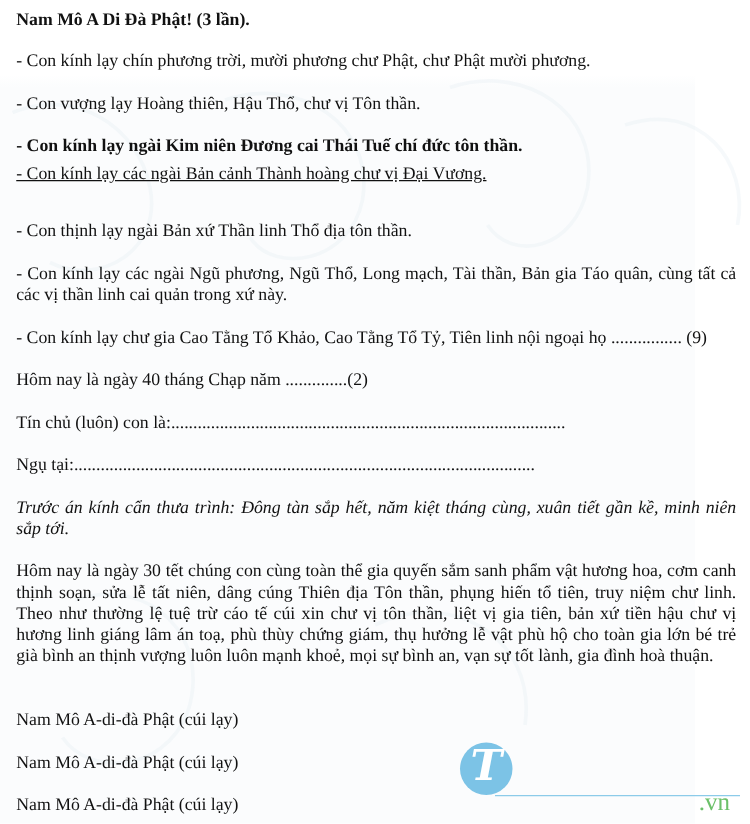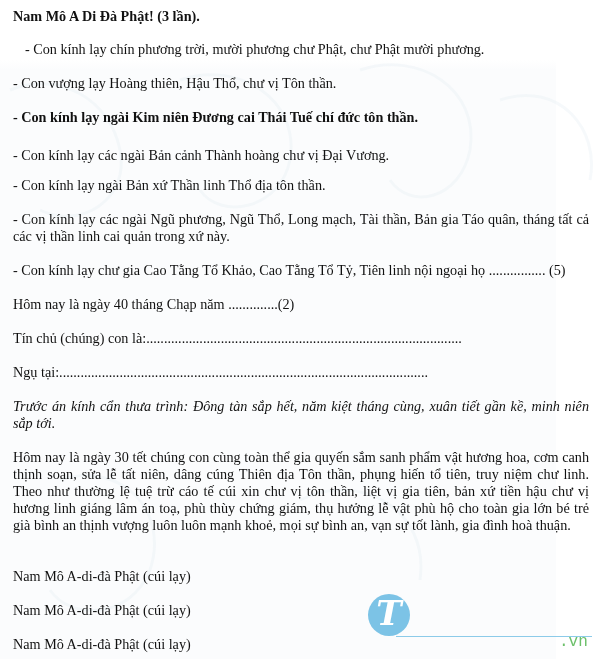--- a/index.html
+++ b/index.html
@@ -83,22 +83,22 @@
     .logo-underline {
       position: absolute;
       left: 30px; top: 46px;
       width: 196px; height: 1px;
       background: #8ccbe9;
     }
     .logo-tld {
       position: absolute;
       left: 193px; top: 42px;
       color: #6cc06a;
-      font-family: Liberation Mono, monospace;
-      font-size: 16px;
+      font-family: Liberation Serif, serif;
+      font-size: 20px;
       line-height: 20px;
     }
   </style>
 </head>
 <body>
 
 <div class="page">
 
   <svg class="watermark-swirl" viewBox="0 0 600 599">
     <g fill="none" stroke="#e6eef4" stroke-width="3">
@@ -107,30 +107,30 @@
       <path d="M360 10 C 420 -10, 480 30, 470 90 C 460 140, 410 150, 390 120"></path>
       <path d="M500 40 C 560 20, 600 70, 590 120"></path>
       <path d="M60 420 C 120 400, 170 450, 150 510 C 130 560, 70 560, 50 530"></path>
       <path d="M300 440 C 360 410, 430 450, 420 520"></path>
     </g>
   </svg>
 
   <div class="doc">
     <p class="title" style="top:8px;">Nam Mô A Di Đà Phật! (3 lần).</p>
 
-    <p style="top:41px;margin-left:12px;">- Con kính lạy chín phương trời, mười phương chư Phật, chư Phật mười phương.</p>
+    <p style="top:41px;">- Con kính lạy chín phương trời, mười phương chư Phật, chư Phật mười phương.</p>
     <p style="top:75px;">- Con vượng lạy Hoàng thiên, Hậu Thổ, chư vị Tôn thần.</p>
     <p style="top:109px;font-weight:bold;">- Con kính lạy ngài Kim niên Đương cai Thái Tuế chí đức tôn thần.</p>
-    <p style="top:147px;">- Con kính lạy các ngài Bản cảnh Thành hoàng chư vị Đại Vương.</p>
-    <p style="top:177px;">- Con kính lạy ngài Bản xứ Thần linh Thổ địa tôn thần.</p>
-    <p style="top:211px;">- Con kính lạy các ngài Ngũ phương, Ngũ Thổ, Long mạch, Tài thần, Bản gia Táo quân, tháng tất cả các vị thần linh cai quản trong xứ này.</p>
-    <p style="top:262px;">- Con kính lạy chư gia Cao Tằng Tổ Khảo, Cao Tằng Tổ Tỷ, Tiên linh nội ngoại họ ................ (5)</p>
+    <p style="top:131px;text-decoration:underline;">- Con kính lạy các ngài Bản cảnh Thành hoàng chư vị Đại Vương.</p>
+    <p style="top:177px;">- Con thịnh lạy ngài Bản xứ Thần linh Thổ địa tôn thần.</p>
+    <p style="top:211px;">- Con kính lạy các ngài Ngũ phương, Ngũ Thổ, Long mạch, Tài thần, Bản gia Táo quân, cùng tất cả các vị thần linh cai quản trong xứ này.</p>
+    <p style="top:262px;">- Con kính lạy chư gia Cao Tằng Tổ Khảo, Cao Tằng Tổ Tỷ, Tiên linh nội ngoại họ ................ (9)</p>
 
     <p style="top:296px;">Hôm nay là ngày 40 tháng Chạp năm ..............(2)</p>
-    <p style="top:330px;">Tín chủ (chúng) con là:.........................................................................................</p>
+    <p style="top:330px;">Tín chủ (luôn) con là:.........................................................................................</p>
     <p style="top:364px;">Ngụ tại:........................................................................................................</p>
 
     <p style="top:398px;font-style:italic;">Trước án kính cẩn thưa trình: Đông tàn sắp hết, năm kiệt tháng cùng, xuân tiết gần kề, minh niên sắp tới.</p>
     <p style="top:449px;">Hôm nay là ngày 30 tết chúng con cùng toàn thể gia quyến sắm sanh phẩm vật hương hoa, cơm canh thịnh soạn, sửa lễ tất niên, dâng cúng Thiên địa Tôn thần, phụng hiến tổ tiên, truy niệm chư linh. Theo như thường lệ tuệ trừ cáo tế cúi xin chư vị tôn thần, liệt vị gia tiên, bản xứ tiền hậu chư vị hương linh giáng lâm án toạ, phù thùy chứng giám, thụ hưởng lễ vật phù hộ cho toàn gia lớn bé trẻ già bình an thịnh vượng luôn luôn mạnh khoẻ, mọi sự bình an, vạn sự tốt lành, gia đình hoà thuận.</p>
 
     <p style="top:568px;">Nam Mô A-di-đà Phật (cúi lạy)</p>
     <p style="top:602px;">Nam Mô A-di-đà Phật (cúi lạy)</p>
     <p style="top:636px;">Nam Mô A-di-đà Phật (cúi lạy)</p>
   </div>
 

